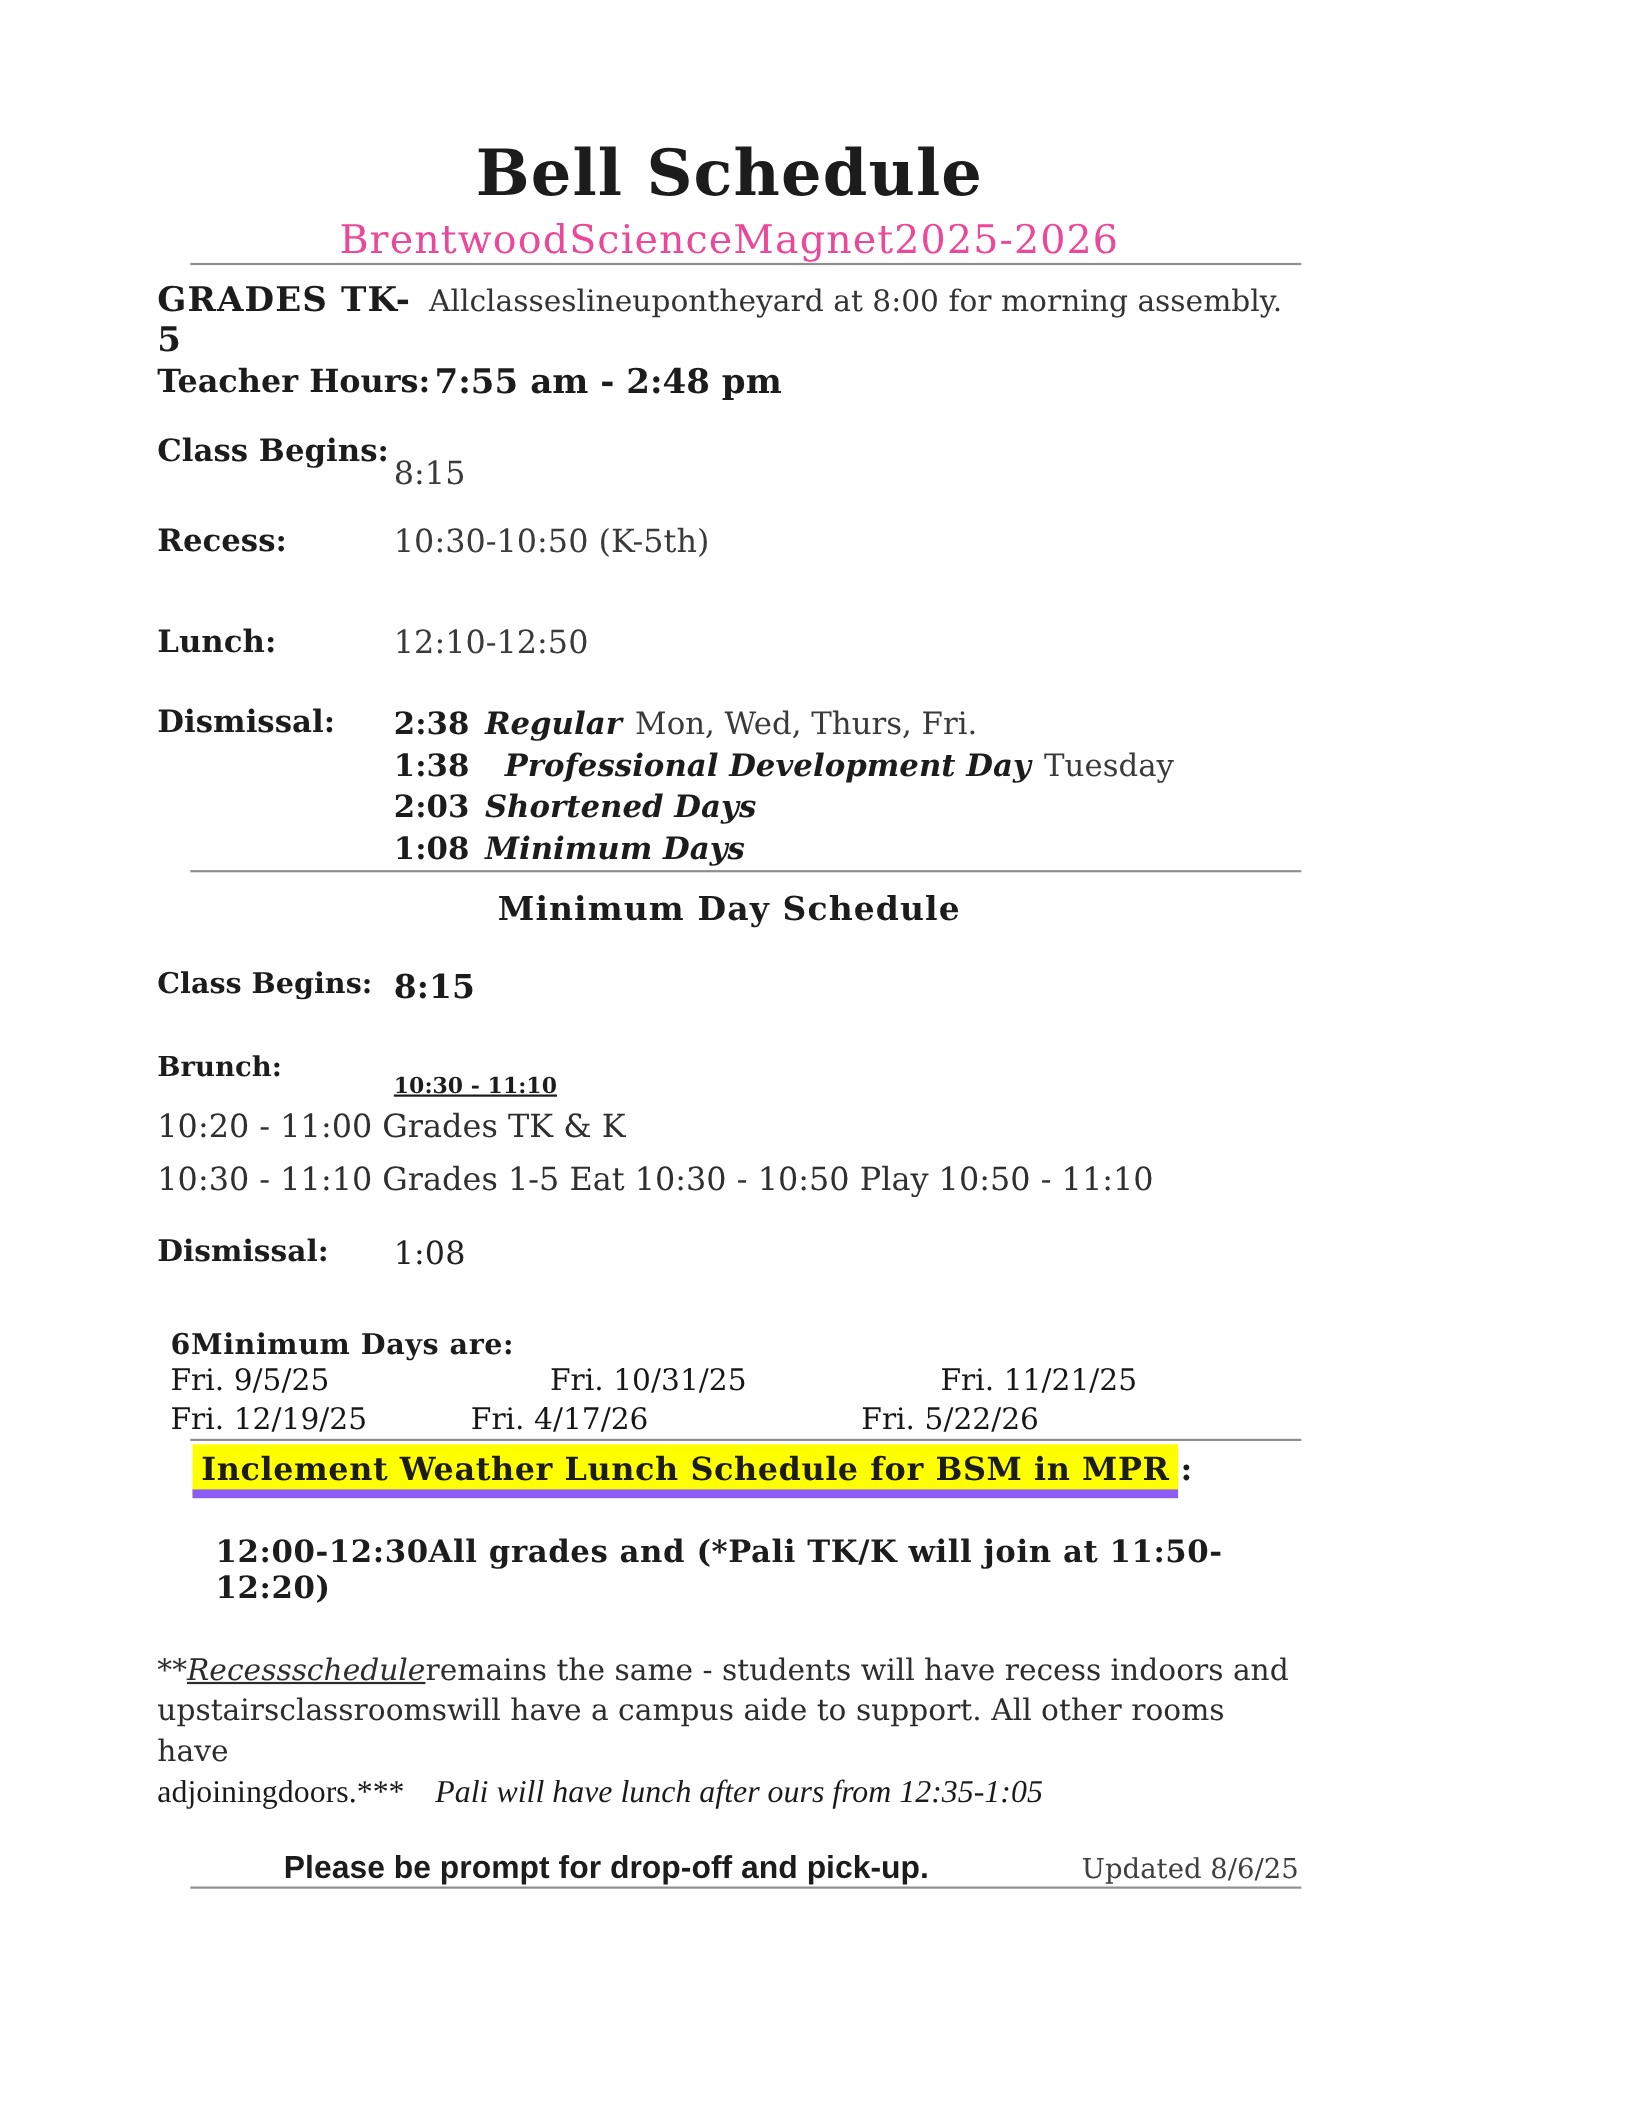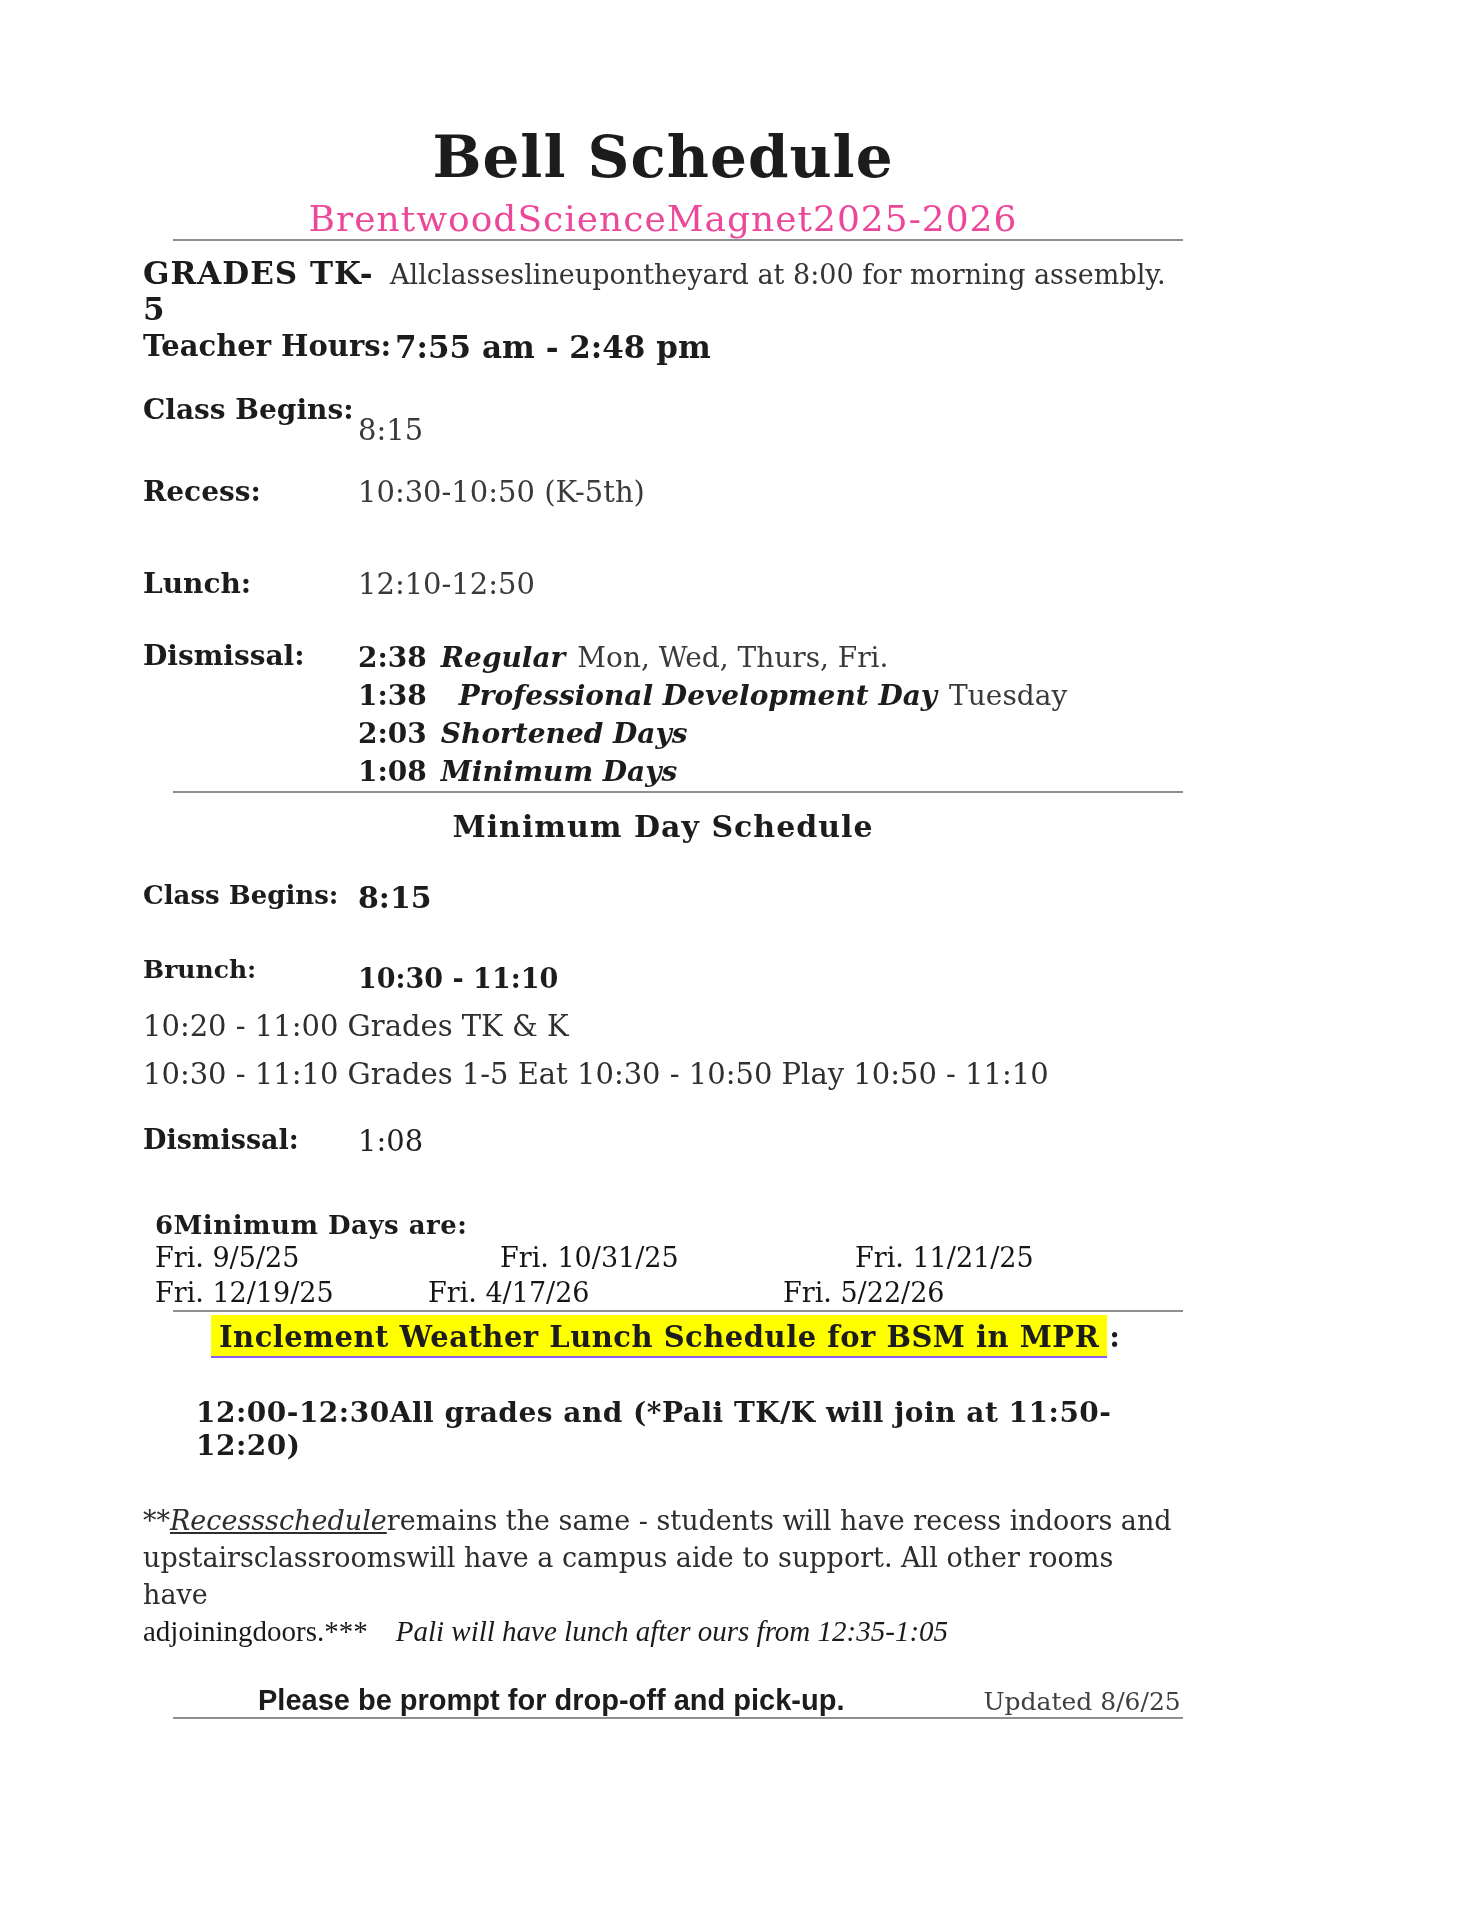--- a/index.html
+++ b/index.html
@@ -70,39 +70,38 @@
     font-size: 30px;
     margin-top: 16px;
     letter-spacing: 1px;
   }
 
   .cb2-row { margin-top: 36px; }
   .val-bold { font-size: 30px; font-weight: bold; }
 
   .brunch-row { margin-top: 40px; }
   .brunch-lbl { font-weight: bold; font-size: 25px; flex: 0 0 215px; }
-  .brunch-val { font-weight: bold; font-size: 27px; position: relative; top: 8px; }
+  .brunch-val { font-weight: bold; font-size: 20px; position: relative; top: 20px; text-decoration: underline; }
 
   .brunch-detail { font-size: 29px; color: #2f2f2f; margin-top: 12px; line-height: 36px; }
   .brunch-detail.first { margin-top: 22px; }
 
   .dismissal2-row { margin-top: 32px; }
 
   .mindays-heading { font-size: 26px; font-weight: bold; margin: 52px 0 0 12px; letter-spacing: 0.5px; }
   .dates-row { position: relative; height: 33px; font-size: 27px; color: #161616; margin-top: 2px; }
   .dates-row span { position: absolute; top: 0; white-space: nowrap; }
   .r1 .d1 { left: 12px; } .r1 .d2 { left: 357px; } .r1 .d3 { left: 712px; }
   .r2 .d1 { left: 12px; } .r2 .d2 { left: 285px; } .r2 .d3 { left: 640px; }
 
   .hl-wrap { margin: 8px 0 0 32px; font-size: 29px; font-weight: bold; letter-spacing: 0.5px; }
   .hl {
     background: #ffff00;
-    border-bottom: 2px solid #8b5cf6;
+    border-bottom: 8px solid #8b5cf6;
     padding: 5px 8px 2px 8px;
-    margin-left: 36px;
   }
   .hl-colon { padding-left: 2px; }
 
   .sched-line { margin: 42px 0 0 53px; font-size: 28px; font-weight: bold; letter-spacing: 0.5px; }
 
   .note { margin: 40px 0 0 0; font-size: 27px; color: #2d2d2d; line-height: 37px; }
   .n-stars { font-size: 27px; }
   .n-underline { font-style: italic; text-decoration: underline; }
   .n-serif { font-family: "Liberation Serif", serif; font-size: 29px; color: #1a1a1a; text-align: right; }
   .n-serif-italic { font-family: "Liberation Serif", serif; font-size: 29px; font-style: italic; color: #1a1a1a; margin-left: 28px; }

